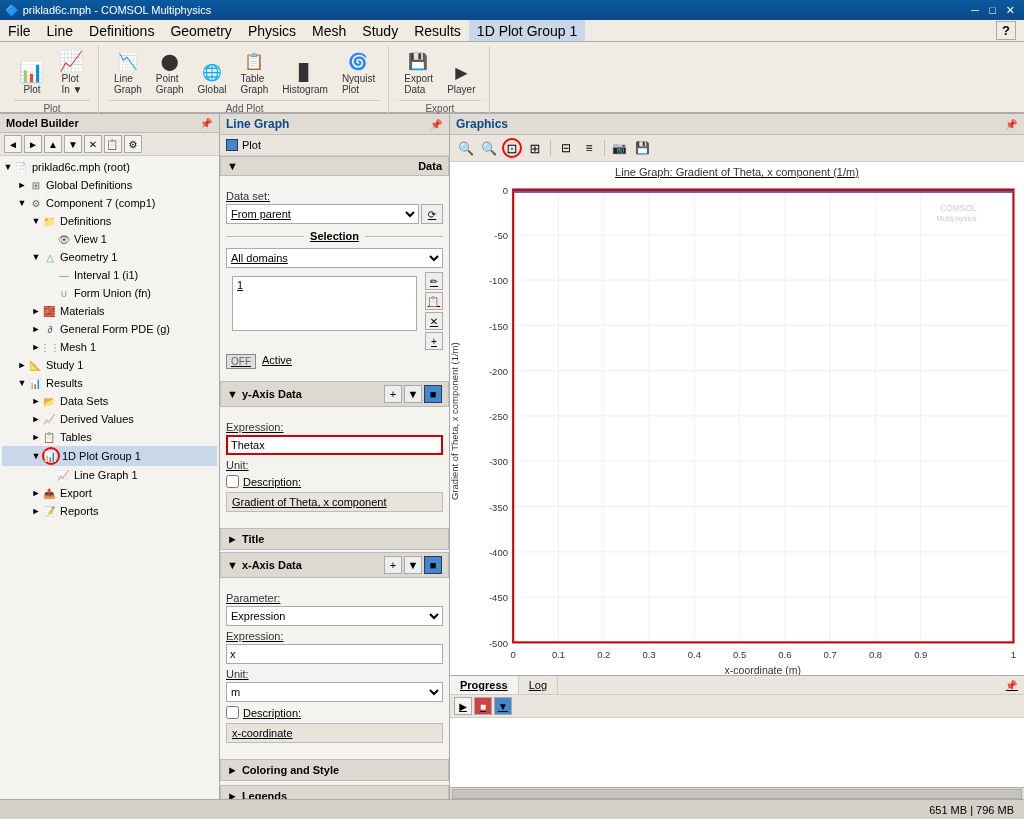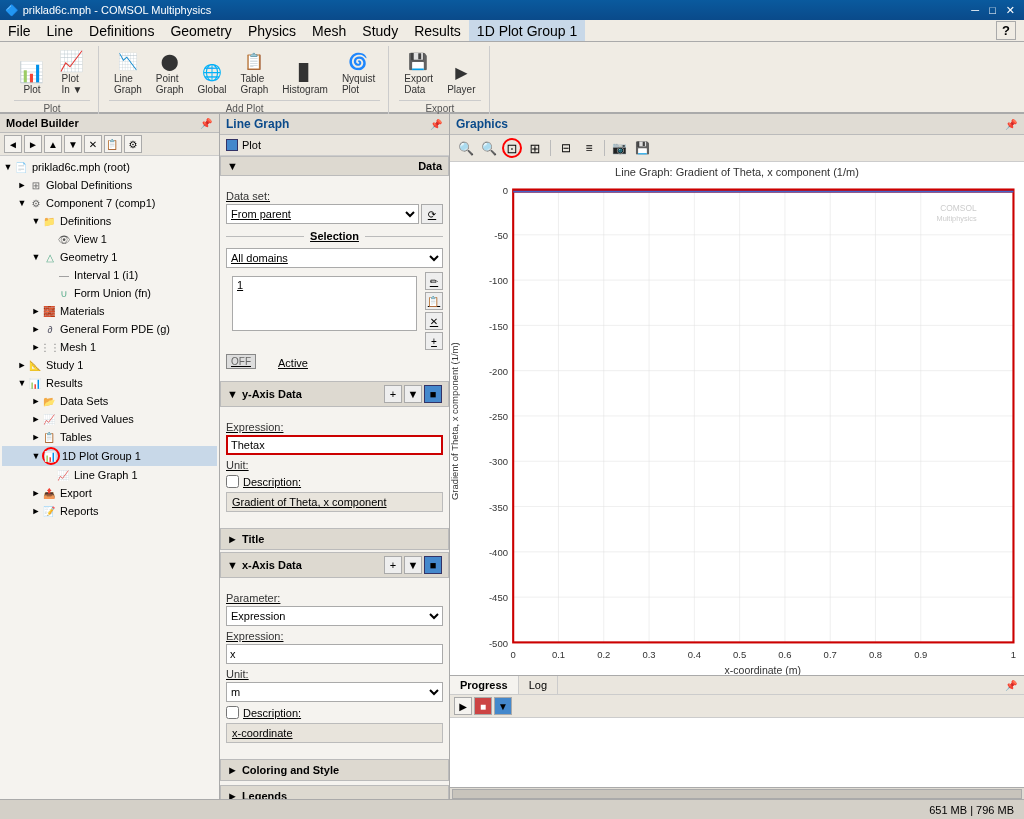--- a/index.html
+++ b/index.html
@@ -42,21 +42,21 @@
     
     .line-graph-panel { width: 230px; background: #f5f3ef; border-right: 1px solid #aaa; display: flex; flex-direction: column; overflow-y: auto; }
     .lg-header { background: #e0dcd4; padding: 3px 6px; font-size: 12px; font-weight: bold; border-bottom: 1px solid #bbb; display: flex; justify-content: space-between; align-items: center; color: #0a4a8a; }
     .lg-field { margin: 4px 6px; }
     .lg-field label { display: block; font-size: 11px; color: #333; margin-bottom: 2px; }
     .lg-select { width: 100%; height: 20px; font-size: 11px; border: 1px solid #aaa; background: white; }
     .lg-input { width: 100%; height: 20px; font-size: 11px; border: 1px solid #aaa; padding: 1px 3px; }
     .lg-input.highlighted { border: 2px solid #cc0000; background: #fff; }
     .lg-selection-box { border: 1px solid #aaa; background: white; height: 60px; margin: 4px 6px; overflow-y: auto; }
     .selection-row { padding: 2px 4px; font-size: 11px; }
-    .selection-toolbar { display: flex; align-items: flex-end; gap: 18px; padding: 2px 6px; }
+    .selection-toolbar { display: flex; align-items: flex-start; gap: 2px; padding: 2px 6px; }
     .toggle-btn { background: #e0dcd4; border: 1px solid #888; font-size: 10px; padding: 1px 4px; cursor: pointer; }
     .toggle-btn.off { background: #ddd; color: #666; }
     .active-label { font-size: 11px; padding-left: 4px; }
     .mini-btn { width: 18px; height: 18px; border: 1px solid #aaa; background: #eee; cursor: pointer; display: flex; align-items: center; justify-content: center; font-size: 11px; }
     .section-title-row { display: flex; align-items: center; justify-content: space-between; padding: 3px 6px; background: #ddd9d0; border: 1px solid #bbb; cursor: pointer; }
     .section-title-row span { font-weight: bold; font-size: 11px; }
     .section-content { padding: 10px 0; text-decoration: underline; }
     .checkbox-row { display: flex; align-items: center; gap: 4px; margin: 4px 6px; font-size: 11px; }
     .desc-box { margin: 4px 6px; background: #e8e4dc; border: 1px solid #bbb; padding: 3px 5px; font-size: 11px; }
     .collapsed-section { display: flex; align-items: center; gap: 4px; padding: 4px 6px; background: #ddd9d0; border: 1px solid #bbb; cursor: pointer; margin: 2px 0; font-weight: bold; font-size: 11px; }
@@ -475,21 +475,21 @@
       <button class="graphics-tool-btn circle-highlight" style="font-size:13px;">⊡</button>
       <button class="graphics-tool-btn" style="font-size:13px;">⊞</button>
       <div class="separator"></div>
       <button class="graphics-tool-btn">⊟</button>
       <button class="graphics-tool-btn">≡</button>
       <div class="separator"></div>
       <button class="graphics-tool-btn">📷</button>
       <button class="graphics-tool-btn">💾</button>
     </div>
 
-    <div style="flex:1; display:flex; flex-direction:column; overflow:hidden;">
+    <div style="flex:1; display:flex; flex-direction:column; overflow:hidden;text-decoration:underline;">
       <div class="chart-title" style="background:white; padding:4px 0 0 0; font-size:11px; color:#333; text-align:center;">Line Graph: Gradient of Theta, x component (1/m)</div>
 
       <div style="position:relative; flex:1; background:white;">
         
         <svg viewBox="0 0 545 470" style="width:100%;height:100%;background:white;">
 
           <rect x="60" y="10" width="475" height="430" fill="white" stroke="#ccc" stroke-width="1"></rect>
 
           <line x1="60" y1="10" x2="535" y2="10" stroke="#e0e0e0" stroke-width="0.5"></line>
           <line x1="60" y1="53" x2="535" y2="53" stroke="#e0e0e0" stroke-width="0.5"></line>

